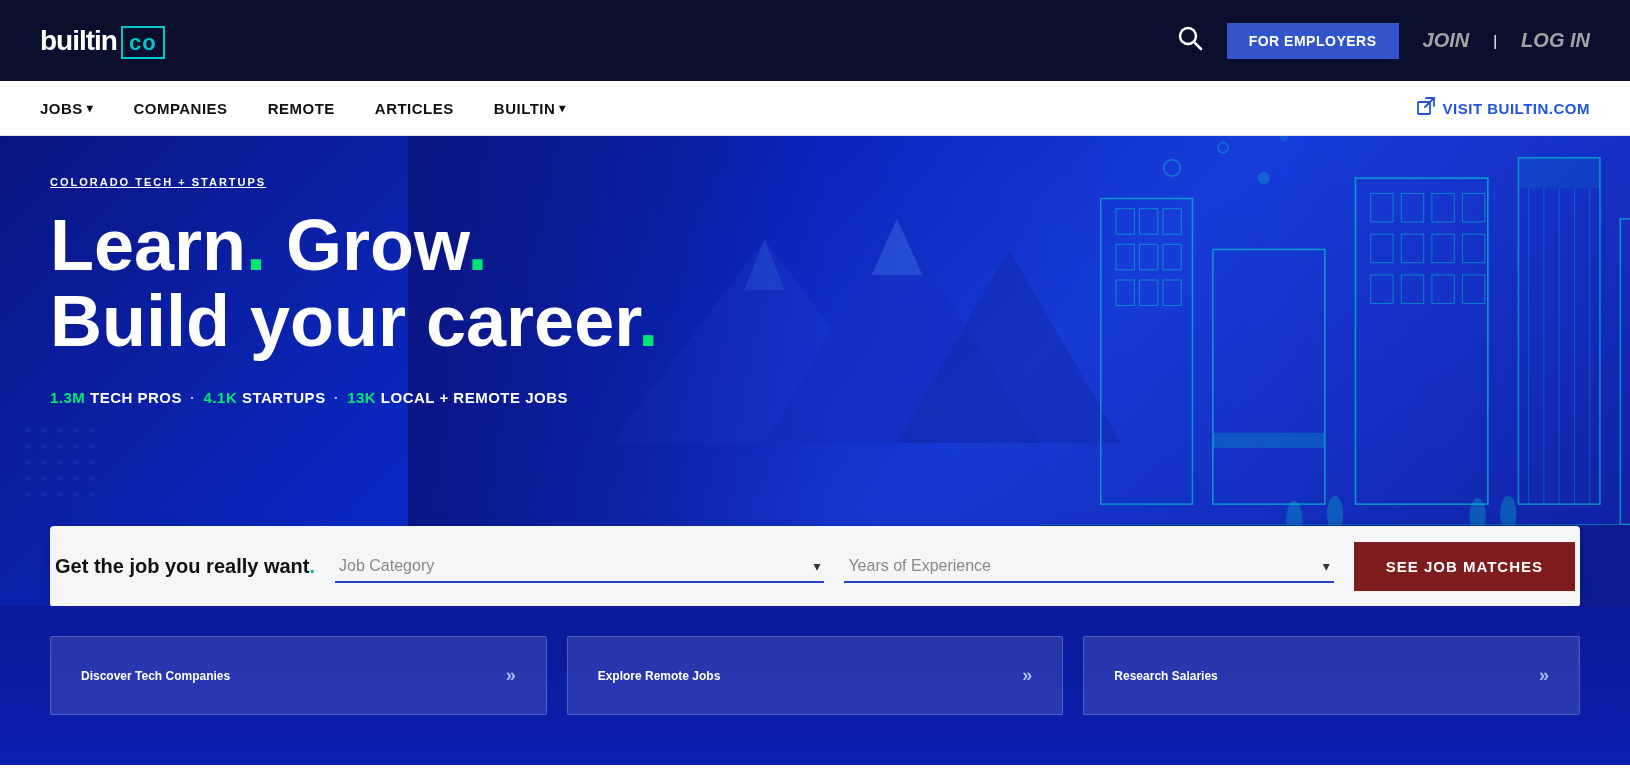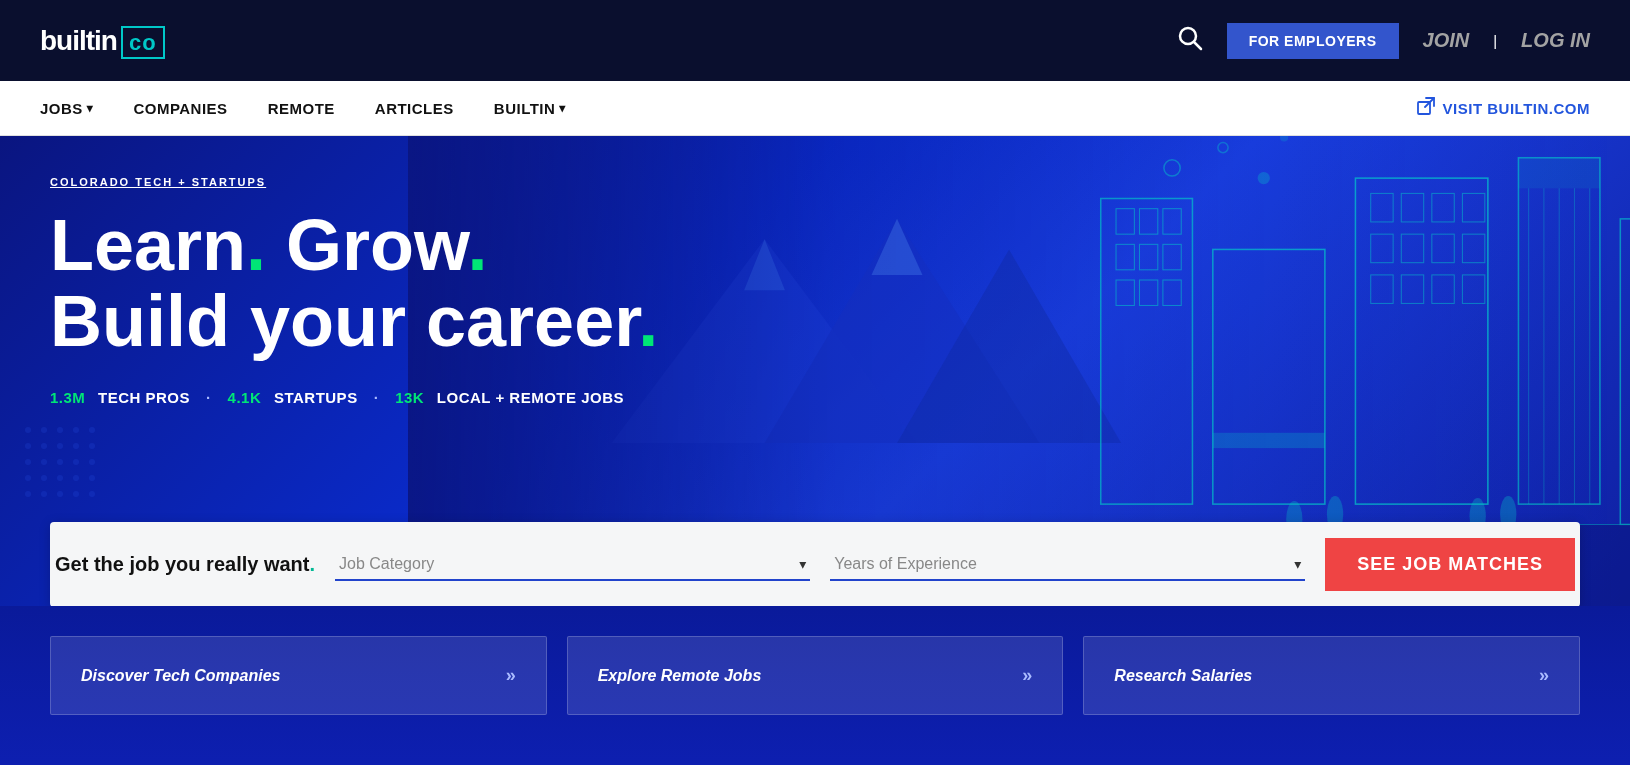--- a/index.html
+++ b/index.html
@@ -156,21 +156,21 @@
       margin-bottom: 30px;
     }
     .hero-headline .dot-green { color: #00e676; }
 
     .hero-stats {
       font-size: 15px;
       font-weight: 600;
       color: #ffffff;
       letter-spacing: 0.5px;
       display: flex;
-      gap: 8px;
+      gap: 0;
       align-items: center;
     }
     .hero-stats .stat-num { color: #00e676; font-weight: 800; }
     .hero-stats .sep { margin: 0 8px; color: #aabbff; }
 
     
     .search-bar-container {
       position: relative;
       z-index: 2;
       margin: 0 50px;
@@ -205,25 +205,25 @@
     }
     .search-select-label {
       font-size: 16px;
       color: #888;
     }
     .search-select-chevron {
       font-size: 14px;
       color: #333;
     }
     .see-matches-btn {
-      background-color: #ef4444;
+      background-color: #7f1d1d;
       color: white;
       border: none;
       padding: 16px 32px;
-      font-size: 18px;
+      font-size: 15px;
       font-weight: 800;
       cursor: pointer;
       letter-spacing: 1px;
       white-space: nowrap;
       flex-shrink: 0;
     }
 
     
     .bottom-section {
       background: linear-gradient(to bottom, #0a1a9a, #0d1fb0);
@@ -238,24 +238,23 @@
       background: rgba(255,255,255,0.12);
       border: 1px solid rgba(255,255,255,0.2);
       padding: 28px 30px;
       display: flex;
       align-items: center;
       justify-content: space-between;
       cursor: pointer;
       border-radius: 2px;
     }
     .card-label {
-      font-size: 16px;
+      font-size: 12px;
       font-weight: 600;
       color: #ffffff;
-      font-style: italic;
     }
     .card-arrow {
       font-size: 18px;
       color: #aabbff;
       font-weight: 700;
     }
 
     
     .dot-pattern {
       position: absolute;

